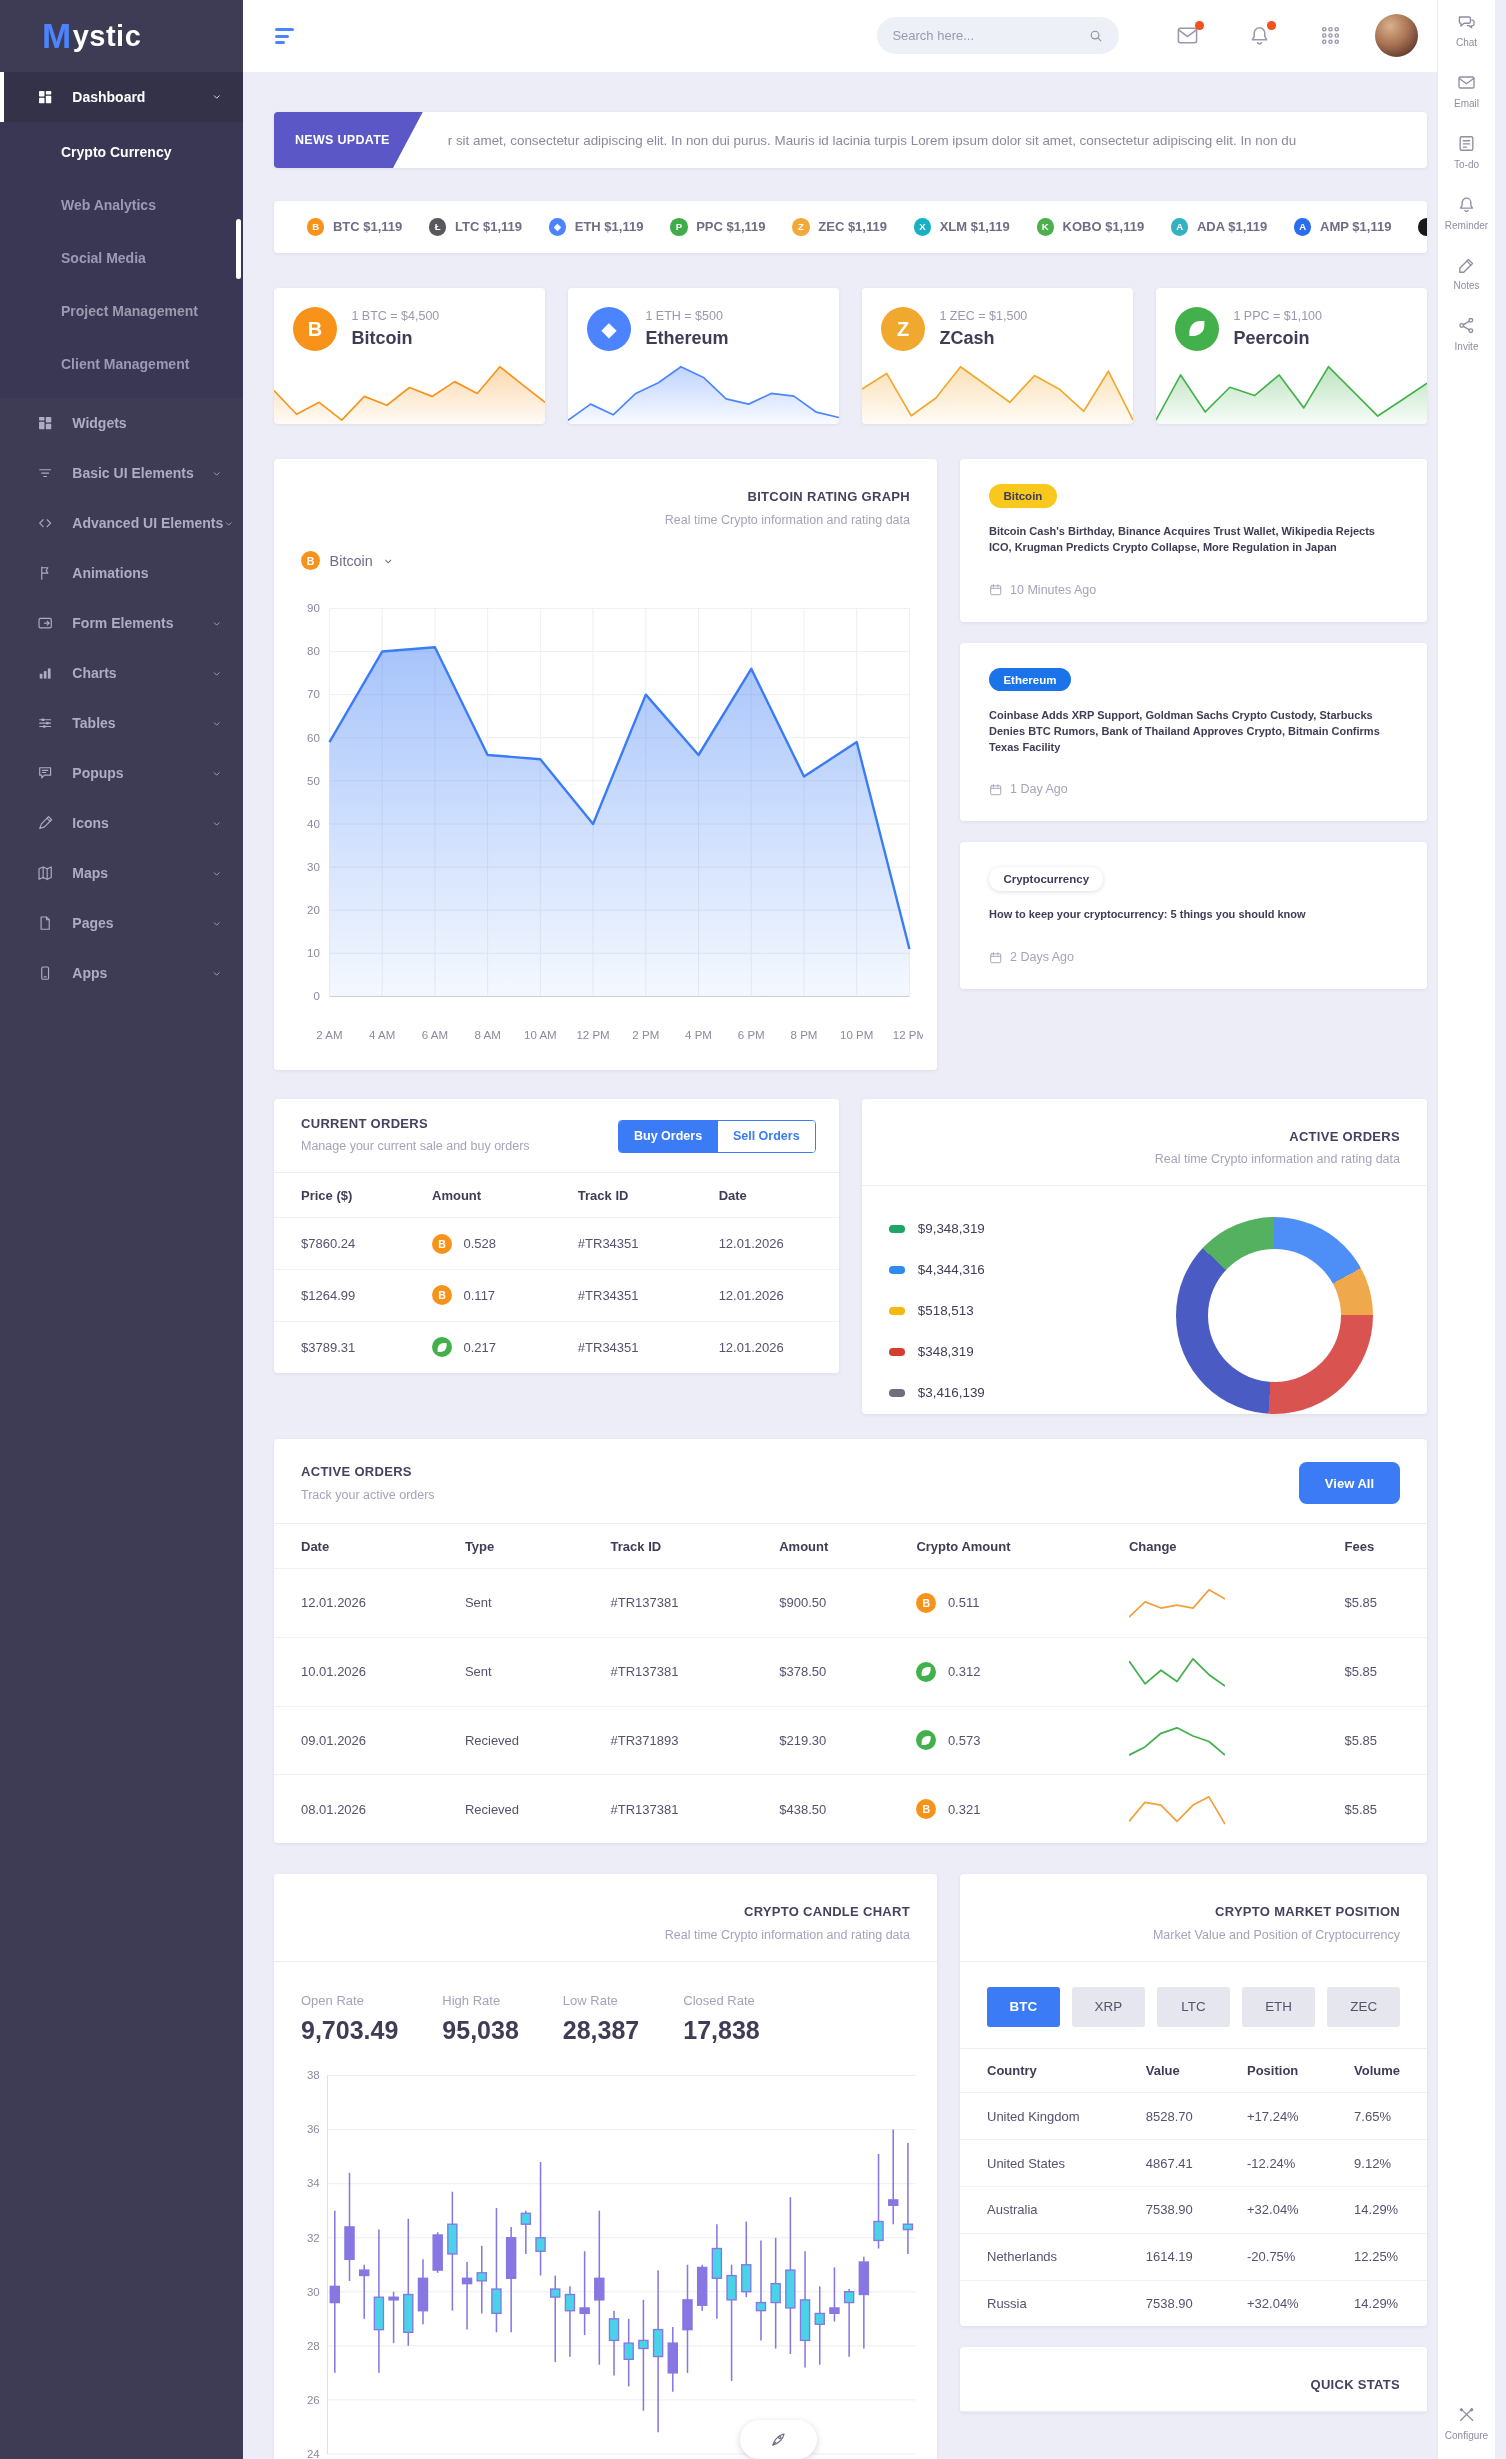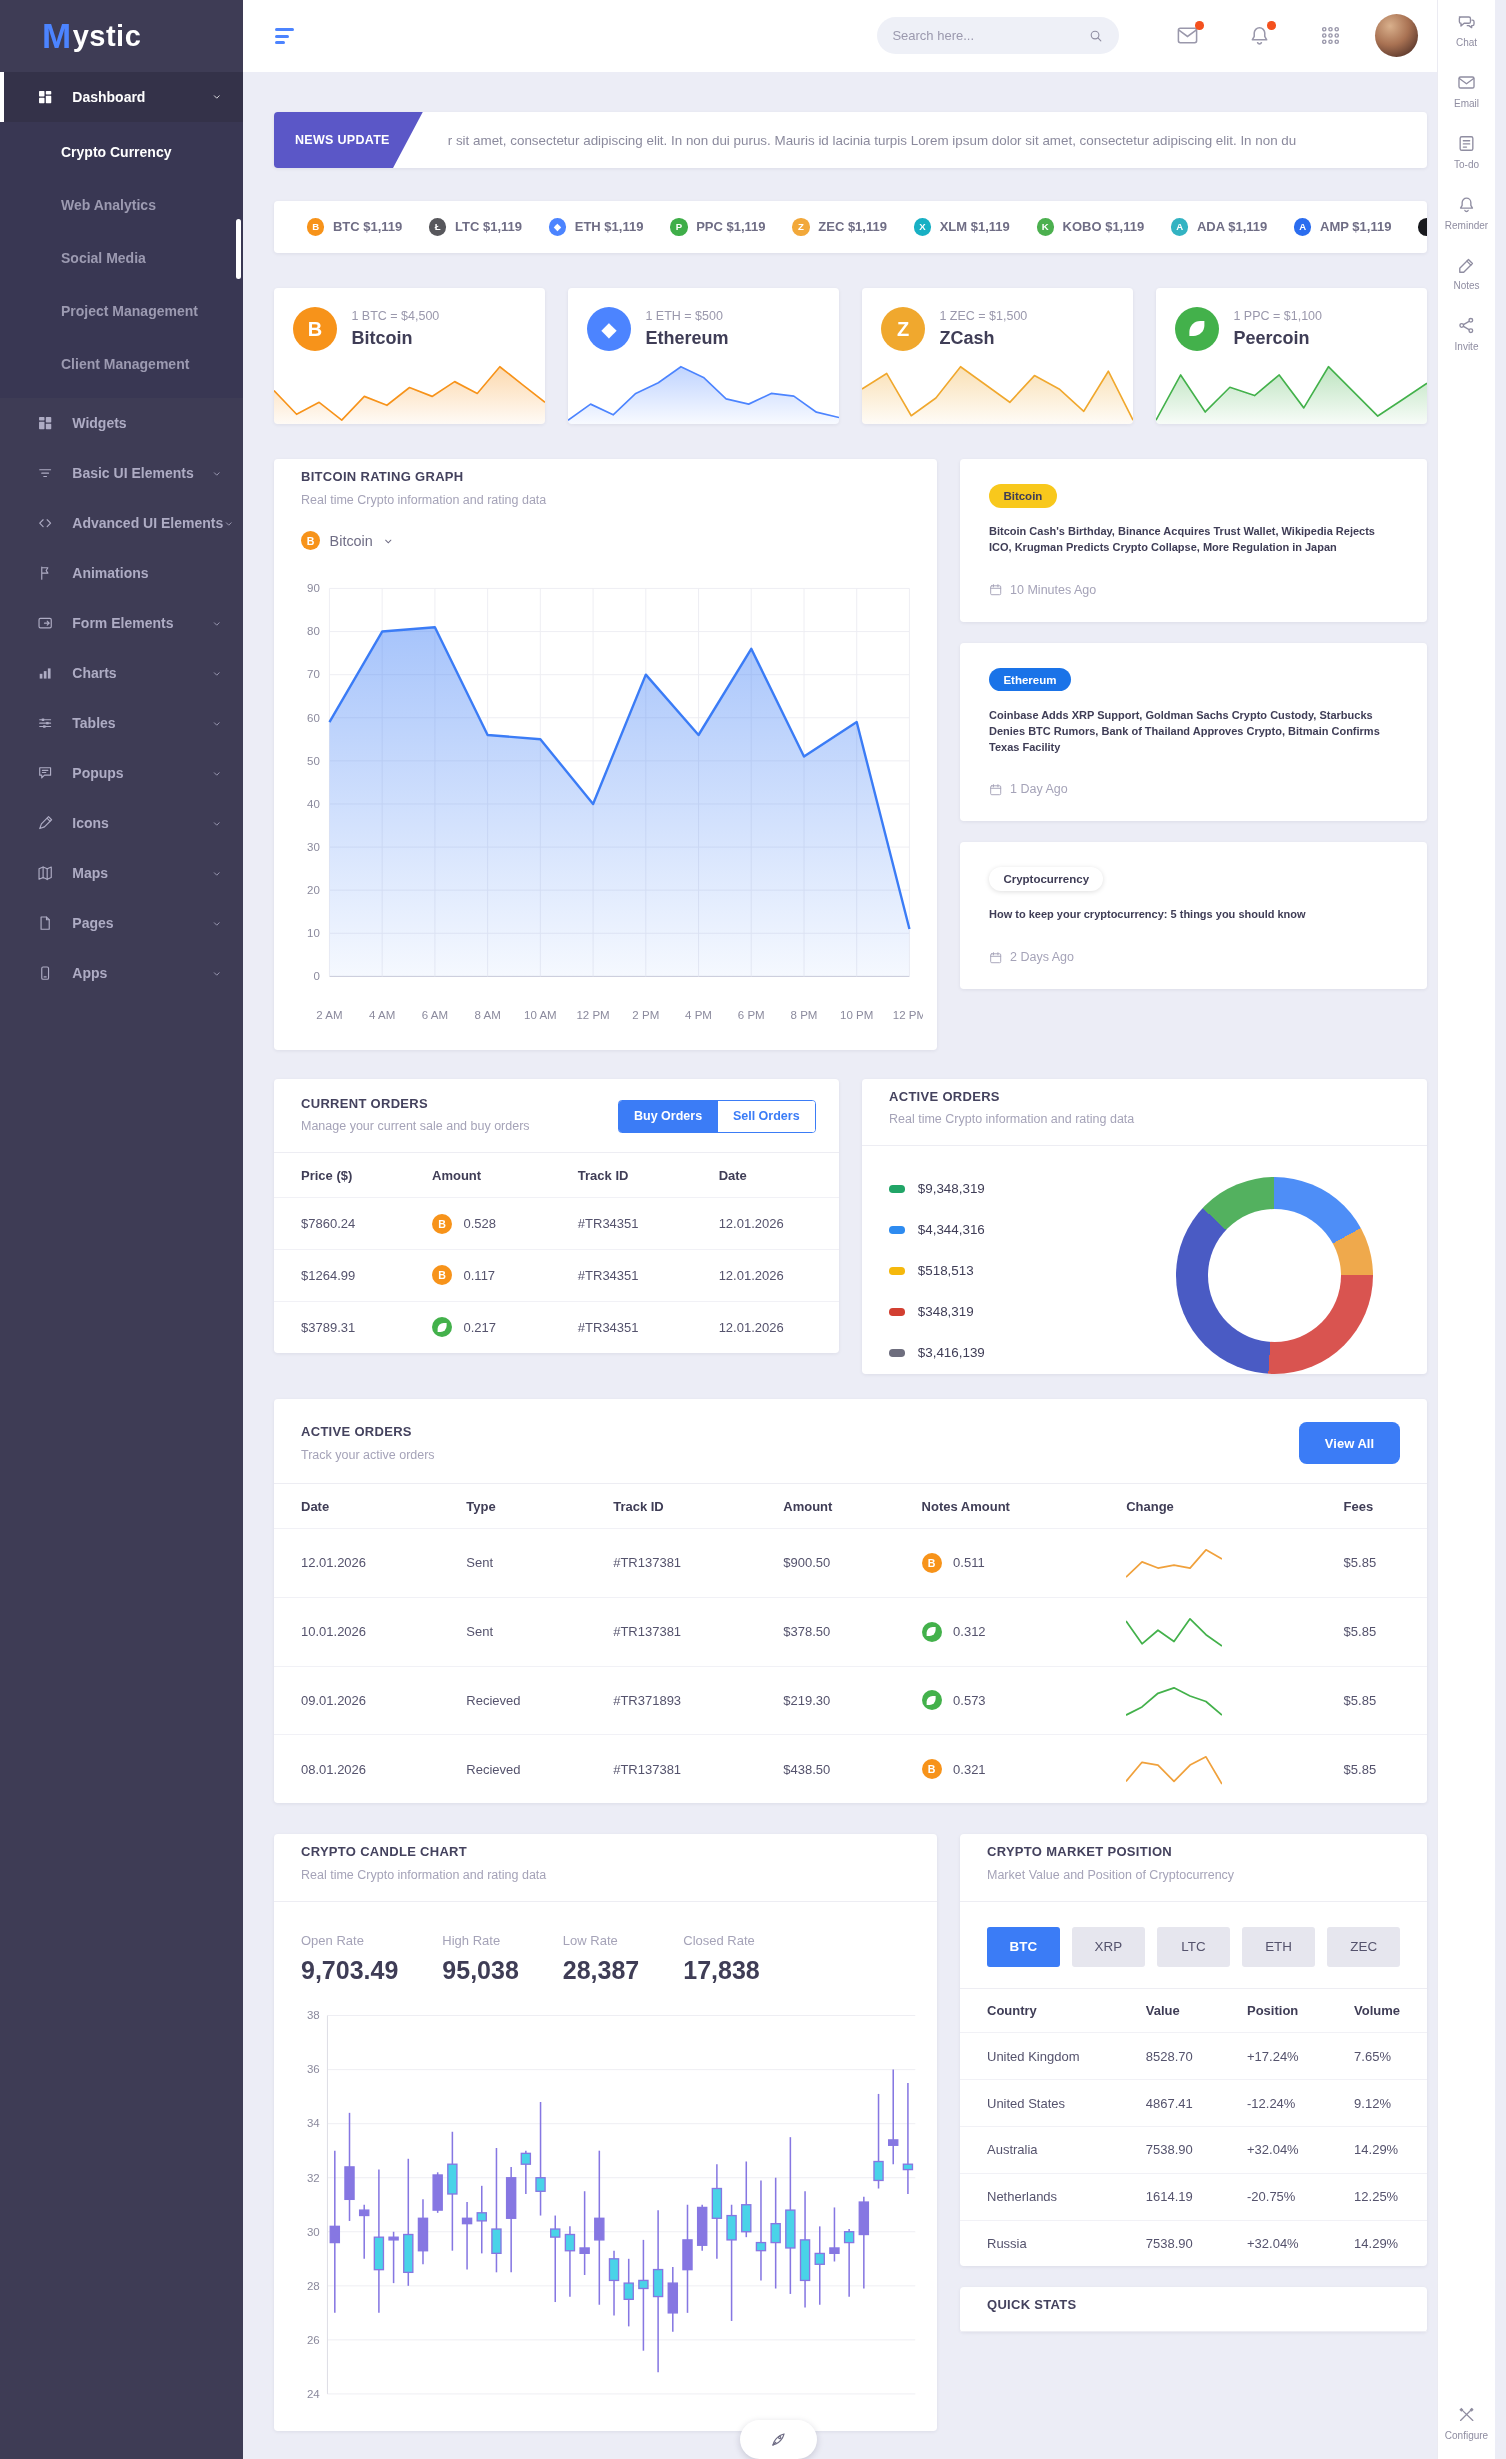--- a/index.html
+++ b/index.html
@@ -45,21 +45,21 @@
   .rightrail{position:absolute;right:11px;top:0;width:58px;height:2459px;background:#fff;border-left:1px solid #ebebf2;z-index:4;}
   .rail-item{display:flex;flex-direction:column;align-items:center;gap:5.8px;padding:12.5px 0;cursor:pointer;color:#8f8da1;}
   .rail-item svg{width:19px;height:19px;}
   .rail-label{font-size:10px;color:#8f8da1;}
   .rail-bottom{position:absolute;bottom:5.8px;left:0;right:0;}
 
   
   .main{position:absolute;left:243px;top:72px;width:1206px;height:2387px;background:#ecedf6;z-index:1;}
   .content{position:relative;margin:40px 22px 0 31px;width:1153px;}
   .card{background:#fff;border-radius:3.8px;box-shadow:0 1px 3.8px rgba(25,25,60,.07);}
-  .card-head{padding:10px 27px 19px;}
+  .card-head{padding:30px 27px 19px;text-align:right;}
   .card-title{font-size:13px;font-weight:700;color:#44425e;letter-spacing:0.3px;}
   .card-sub{font-size:12.5px;color:#a5a3b8;margin-top:8.6px;}
   .hb{border-bottom:1px solid #ededf3;}
 
   .newsbar{height:56px;background:#fff;border-radius:3.8px;box-shadow:0 1px 3.8px rgba(25,25,60,.07);display:flex;align-items:center;overflow:hidden;margin-bottom:33px;}
   .newsbar-label{height:100%;min-width:144px;background:#5b57c7;color:#fff;font-size:12.5px;font-weight:700;display:flex;align-items:center;padding:0 33px 0 21px;clip-path:polygon(0 0,100% 0,80% 100%,0 100%);letter-spacing:0.3px;flex:none;}
   .newsbar-text{white-space:nowrap;color:#8b8a9d;font-size:13.4px;padding-left:25px;overflow:hidden;}
 
   .ticker{height:52px;background:#fff;border-radius:3.8px;box-shadow:0 1px 3.8px rgba(25,25,60,.07);display:flex;align-items:center;justify-content:space-between;padding-left:33px;margin-bottom:35px;overflow:hidden;}
   .tk{display:flex;align-items:center;gap:8.6px;flex:none;}
@@ -763,21 +763,21 @@
       </div>
       <button class="viewall">View All</button>
     </div>
     <table>
       <thead>
             <tr id="act-head">
               <th>Date</th>
               <th>Type</th>
               <th>Track ID</th>
               <th>Amount</th>
-              <th>Notes Amount</th>
+              <th>Crypto Amount</th>
               <th>Change</th>
               <th>Fees</th>
             </tr>
           </thead>
       <tbody id="act-body">
             <tr>
               <td>12.01.2026</td>
               <td>Sent</td>
               <td>#TR137381</td>
               <td>$900.50</td>

